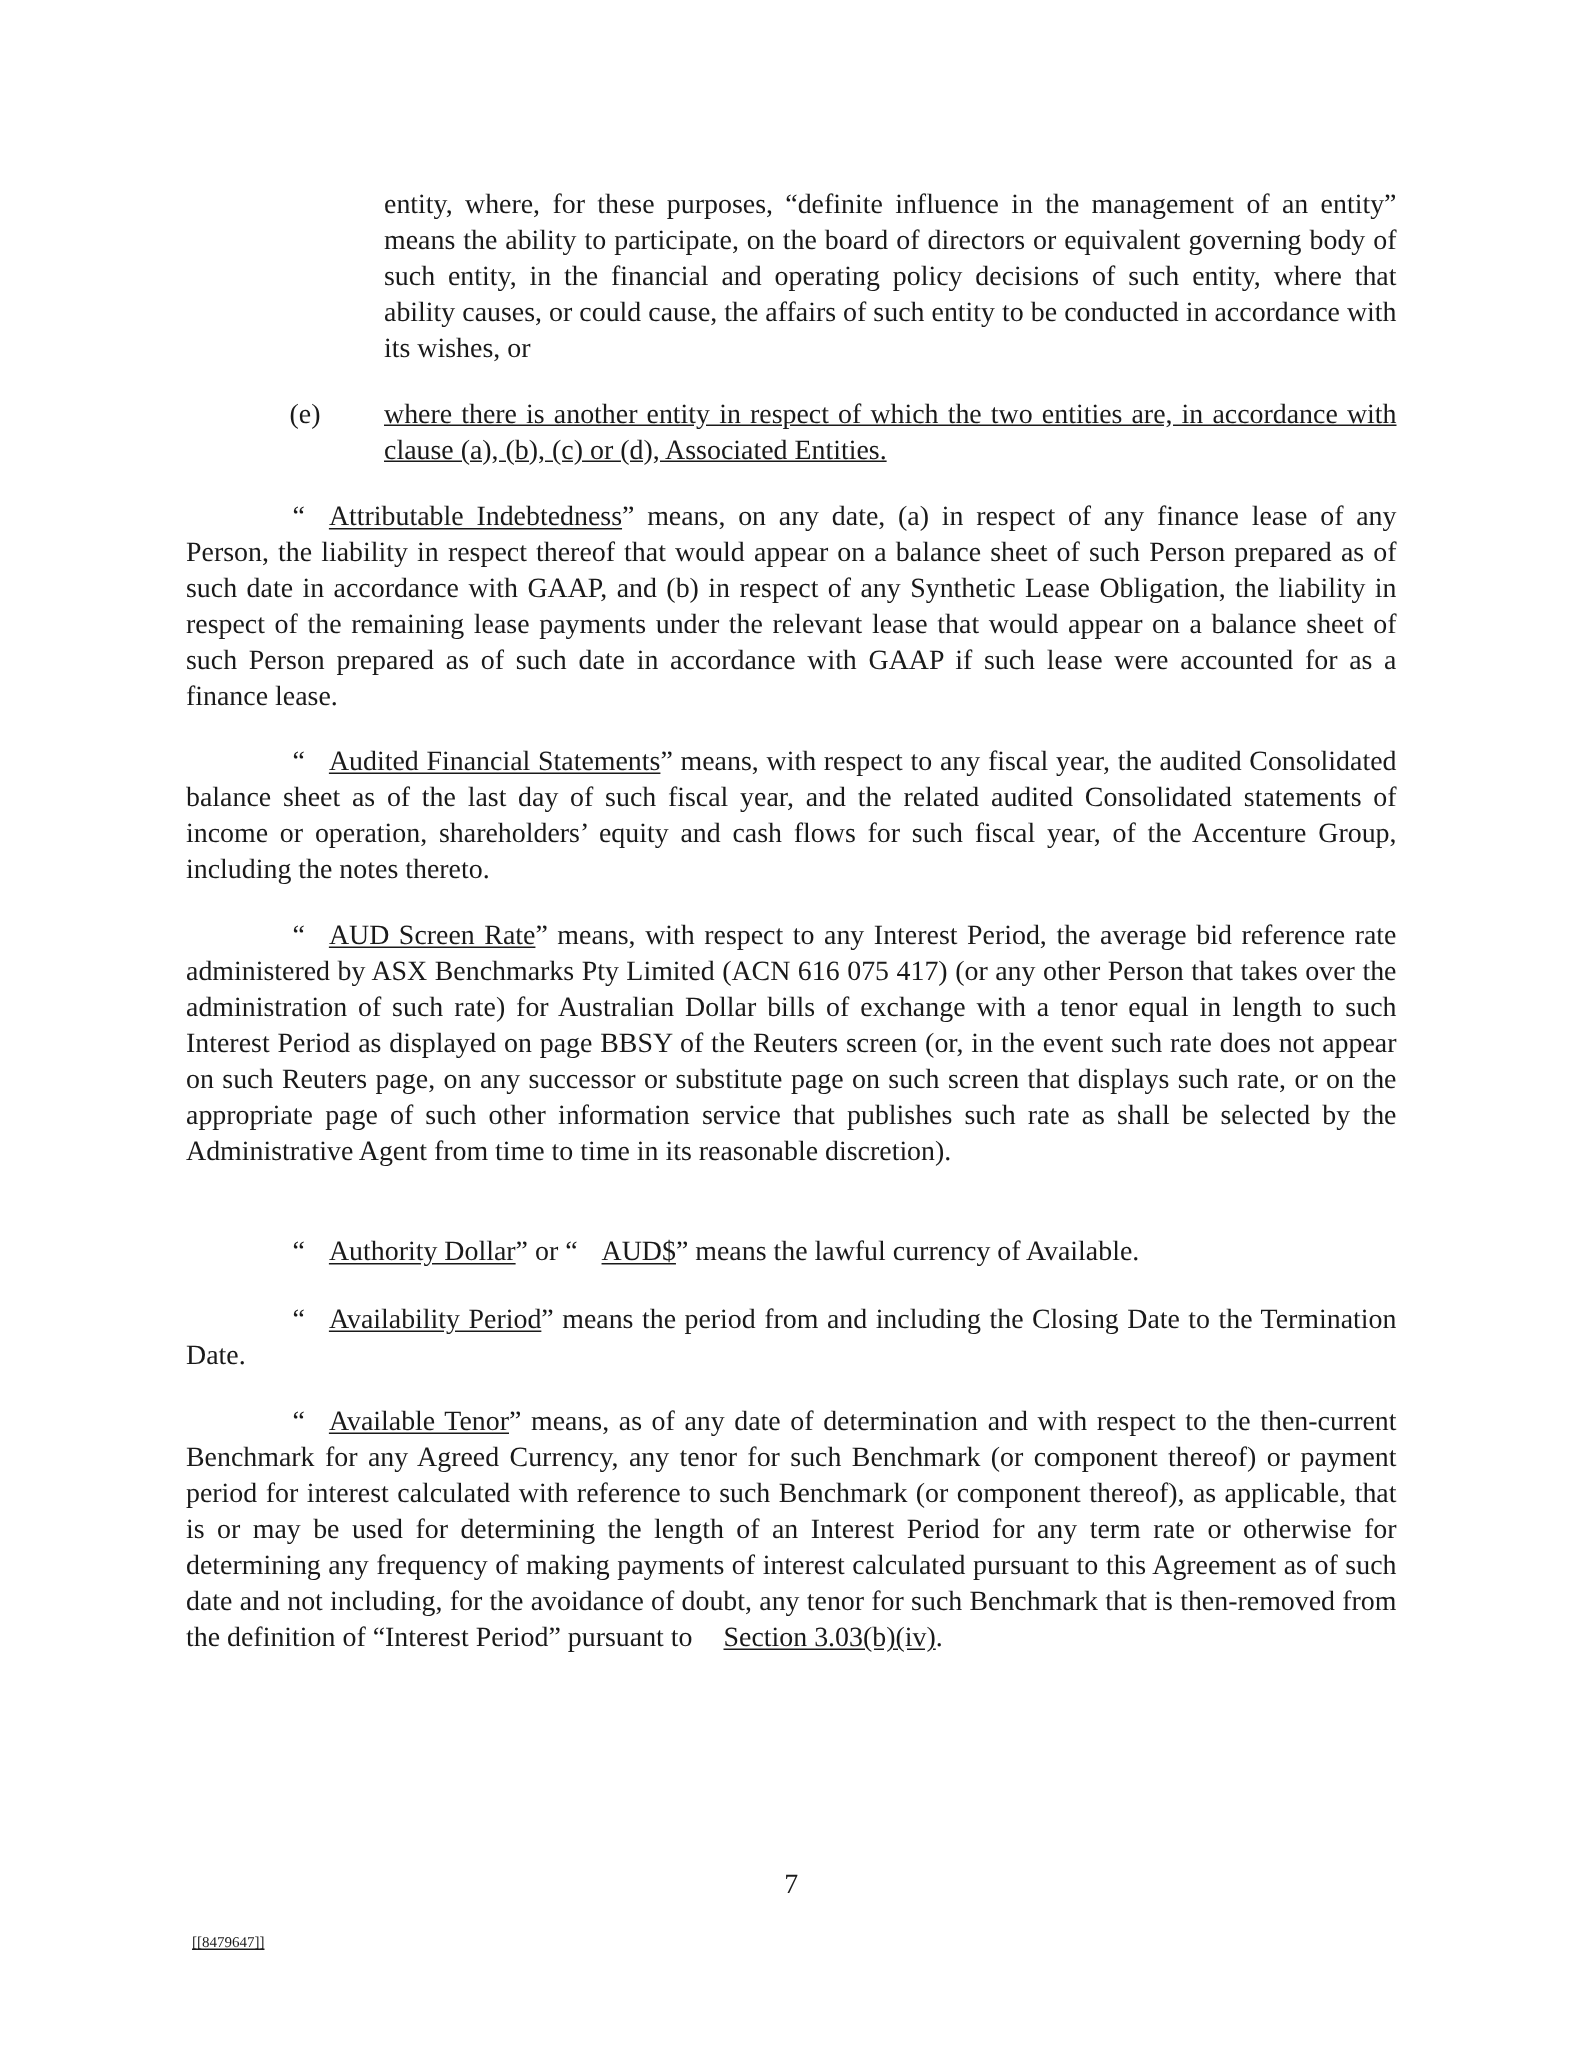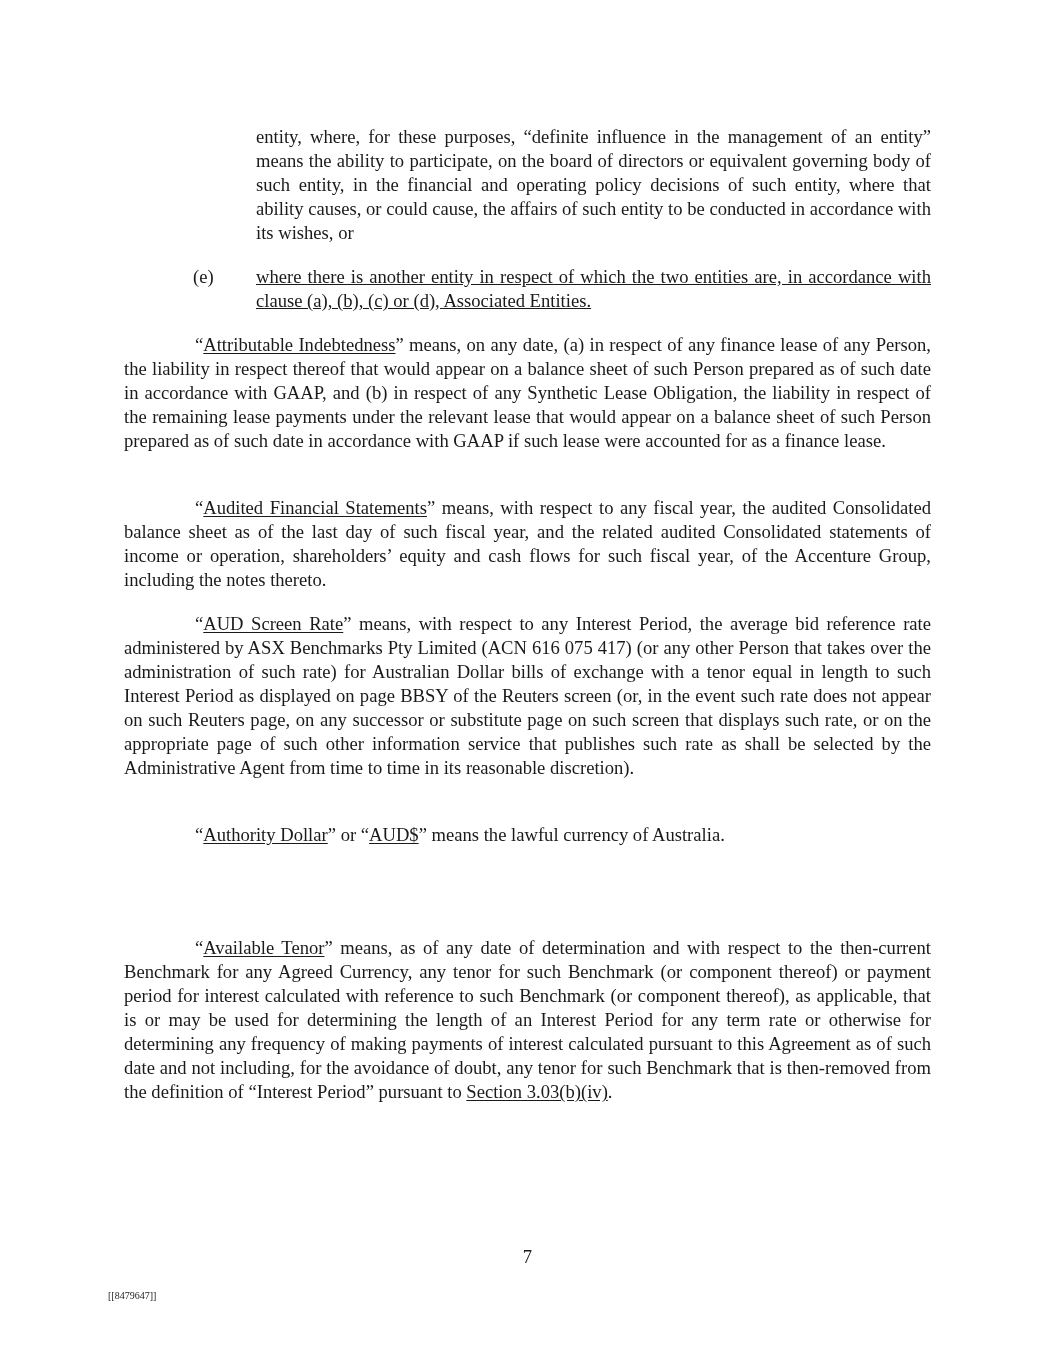--- a/index.html
+++ b/index.html
@@ -6,41 +6,42 @@
   body { width:1055px; height:1365px; position:relative; overflow:hidden;
          font-family:"Liberation Serif", "DejaVu Serif", serif; color:#1a1a1a; }
   .page { position:absolute; left:0; top:0; width:1055px; height:1051px; }
   .p { position:absolute; left:124px; width:807px; font-size:18.6px; line-height:24px;
        text-align:justify; text-align-last:left; margin:0; }
   .ind { text-indent:71px; }
   .cont { left:256px; width:675px; }
   .clause-label { position:absolute; left:193px; font-size:18.6px; line-height:24px; }
   .clause-text { position:absolute; left:256px; width:675px; font-size:18.6px; line-height:24px;
                  text-align:justify; text-align-last:left; margin:0;text-decoration:underline; }
-  u { text-decoration:underline; text-underline-offset:2px; }
+  u { text-decoration:underline; text-underline-offset:2px;margin-left:16px; }
   .pagenum { position:absolute; left:0; width:1055px; top:1246px; text-align:center; font-size:18.6px; }
-  .docid { position:absolute; left:108px; top:1290px; font-size:10px; }
+  .docid { position:absolute; left:128px; top:1290px; font-size:10px;text-decoration:underline; }
 </style>
 </head>
 <body>
 
 <div class="page">
 
   <p class="p cont" style="top:125px;">entity, where, for these purposes, “definite influence in the management of an entity” means the ability to participate, on the board of directors or equivalent governing body of such entity, in the financial and operating policy decisions of such entity, where that ability causes, or could cause, the affairs of such entity to be conducted in accordance with its wishes, or</p>
 
   <span class="clause-label" style="top:265px;">(e)</span>
   <p class="clause-text" style="top:265px;">where there is another entity in respect of which the two entities are, in accordance with clause (a), (b), (c) or (d), Associated Entities.</p>
 
   <p class="p ind" style="top:333px;"><span>“</span><u>Attributable Indebtedness</u><span>” means, on any date, (a) in respect of any finance lease of any Person, the liability in respect thereof that would appear on a balance sheet of such Person prepared as of such date in accordance with GAAP, and (b) in respect of any Synthetic Lease Obligation, the liability in respect of the remaining lease payments under the relevant lease that would appear on a balance sheet of such Person prepared as of such date in accordance with GAAP if such lease were accounted for as a finance lease.</span></p>
 
   <p class="p ind" style="top:496px;"><span>“</span><u>Audited Financial Statements</u><span>” means, with respect to any fiscal year, the audited Consolidated balance sheet as of the last day of such fiscal year, and the related audited Consolidated statements of income or operation, shareholders’ equity and cash flows for such fiscal year, of the Accenture Group, including the notes thereto.</span></p>
 
   <p class="p ind" style="top:612px;"><span>“</span><u>AUD Screen Rate</u><span>” means, with respect to any Interest Period, the average bid reference rate administered by ASX Benchmarks Pty Limited (ACN 616 075 417) (or any other Person that takes over the administration of such rate) for Australian Dollar bills of exchange with a tenor equal in length to such Interest Period as displayed on page BBSY of the Reuters screen (or, in the event such rate does not appear on such Reuters page, on any successor or substitute page on such screen that displays such rate, or on the appropriate page of such other information service that publishes such rate as shall be selected by the Administrative Agent from time to time in its reasonable discretion).</span></p>
 
-  <p class="p ind" style="top:823px;"><span>“</span><u>Authority Dollar</u><span>” or “</span><u>AUD$</u><span>” means the lawful currency of Australia.</span></p>
+  <p class="p ind" style="top:823px;"><span>“</span><u>Authority Dollar</u><span>” or “</span><u>AUD$</u><span>” means the lawful currency of Available.</span></p>
 
+  <p class="p ind" style="top:868px;"><span>“</span><u>Availability Period</u><span>” means the period from and including the Closing Date to the Termination Date.</span></p>
 
   <p class="p ind" style="top:936px;"><span>“</span><u>Available Tenor</u><span>” means, as of any date of determination and with respect to the then-current Benchmark for any Agreed Currency, any tenor for such Benchmark (or component thereof) or payment period for interest calculated with reference to such Benchmark (or component thereof), as applicable, that is or may be used for determining the length of an Interest Period for any term rate or otherwise for determining any frequency of making payments of interest calculated pursuant to this Agreement as of such date and not including, for the avoidance of doubt, any tenor for such Benchmark that is then-removed from the definition of “Interest Period” pursuant to </span><u>Section 3.03(b)(iv)</u><span>.</span></p>
 
 
   <div class="pagenum">7</div>
   <div class="docid">[[8479647]]</div>
 </div>
 
 </body></html>

